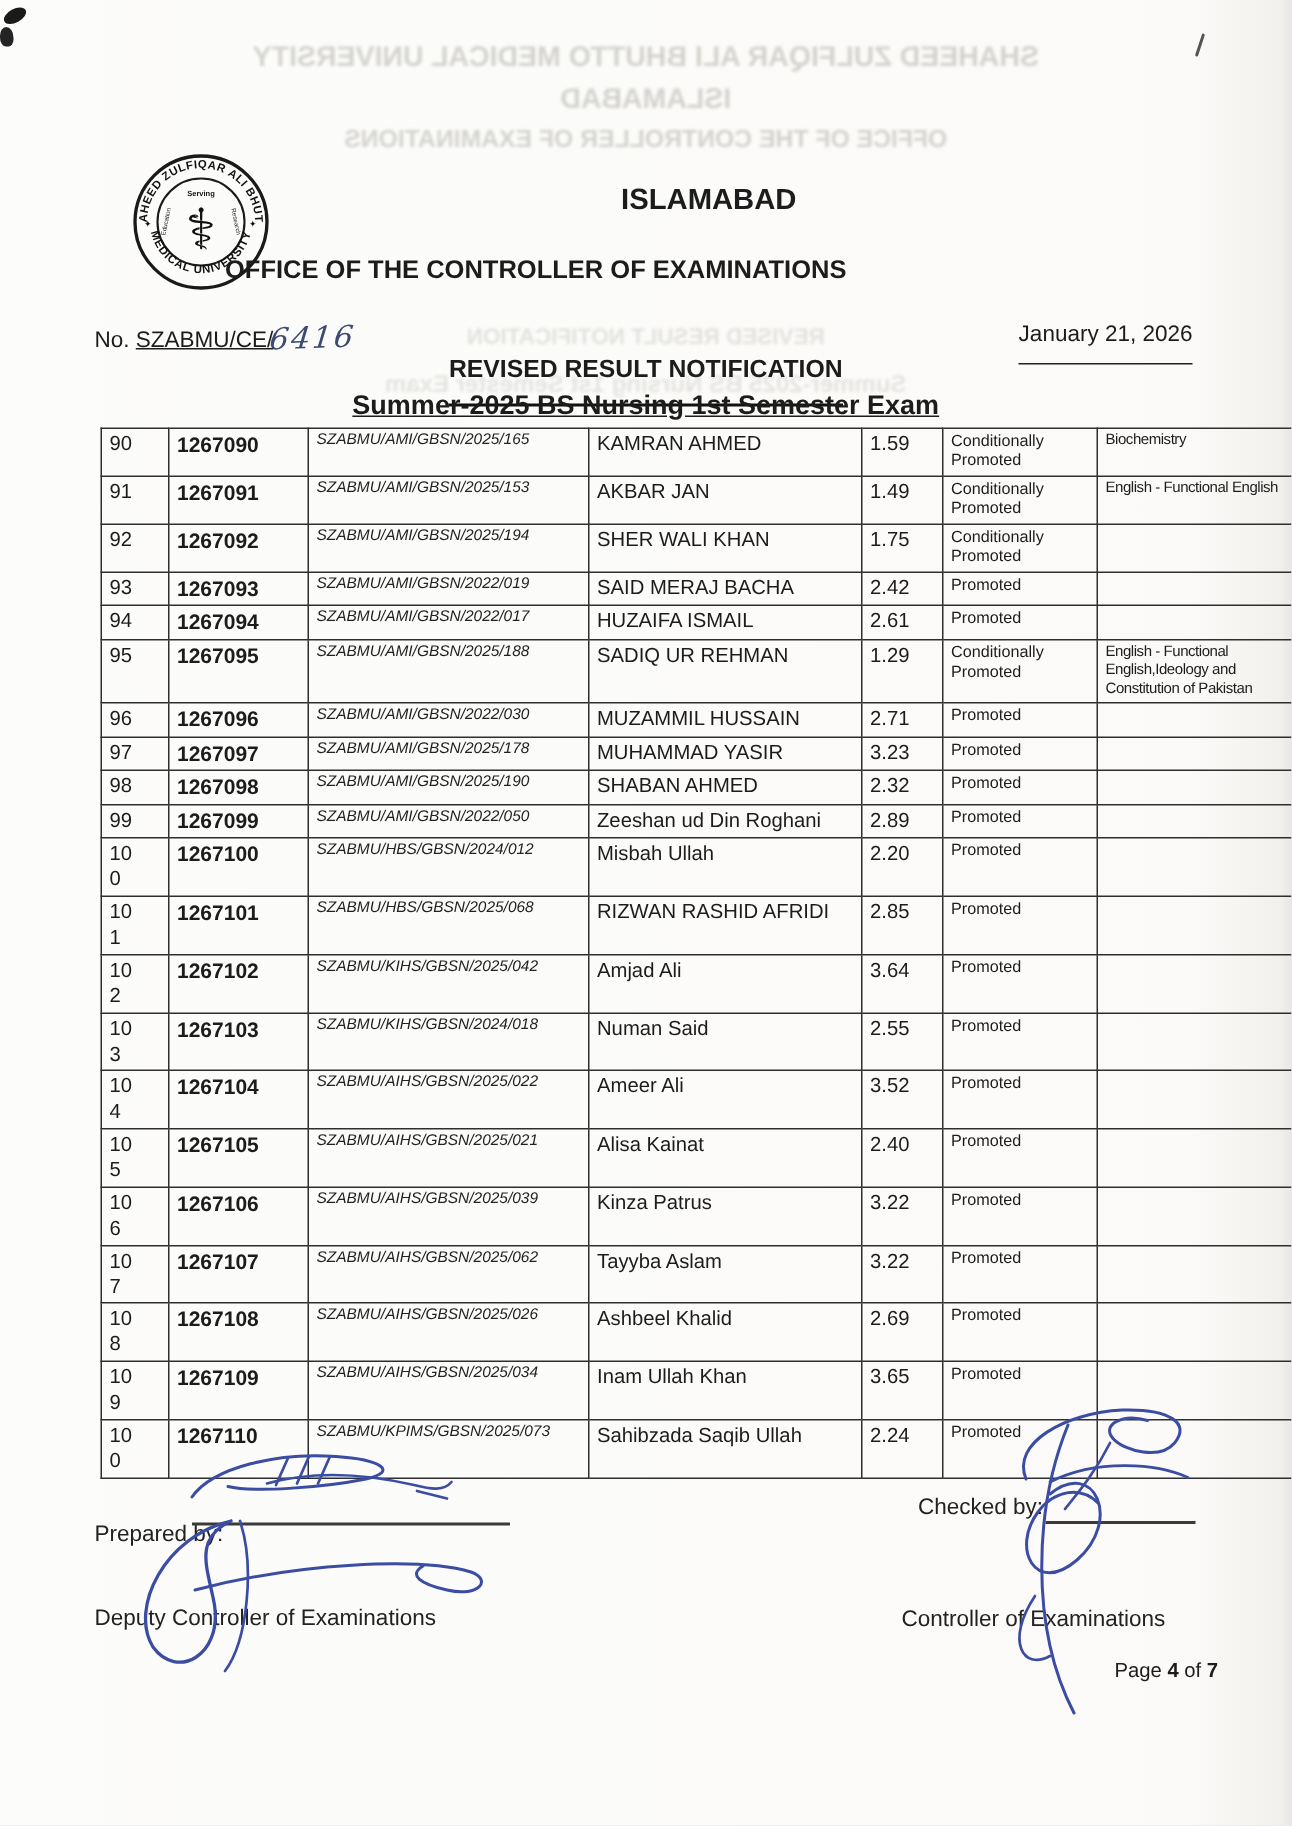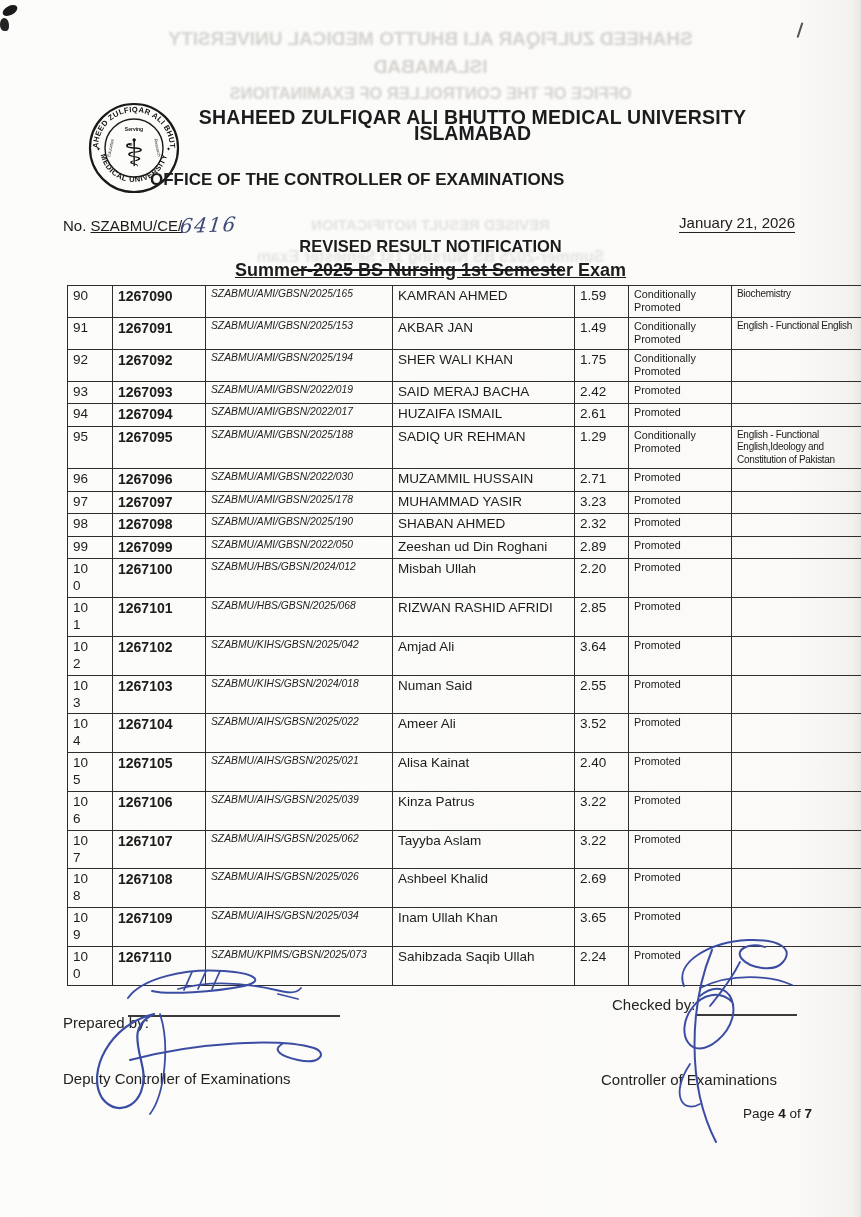--- a/index.html
+++ b/index.html
@@ -31,21 +31,21 @@
   .hdr-city{position:absolute; left:190px; top:122px; width:565px; text-align:center;
     font-weight:bold; font-size:19.5px;}
   .hdr-office{position:absolute; left:150px; top:170px; width:645px; text-align:left;
     font-weight:bold; font-size:17px;}
   .ref-line{position:absolute; left:63px; top:212px; font-size:15px;}
   .ref-underline{text-decoration:underline;}
   .ref-hand{display:inline-block; font-family:"DejaVu Serif", serif; font-style:italic;
     font-size:20px; color:#3d4a75; transform:skewX(-8deg) rotate(-2deg);
     letter-spacing:1.5px; position:relative; top:1px; left:-2px;}
   .date-line{position:absolute; right:66px; top:214px; font-size:15px;
-    border-bottom:1.6px solid #222; padding-bottom:1px;}
+    border-bottom:1.6px solid #222; padding-bottom:11px;}
   .doc-title{position:absolute; left:0; top:237px; width:100%; text-align:center;
     font-weight:bold; font-size:16.5px;}
   .doc-title span{border-bottom:2px solid #111; padding-bottom:14px;}
   .doc-subtitle{position:absolute; left:0; top:260px; width:100%; text-align:center;
     font-weight:bold; font-size:18px;text-decoration:underline;}
   
   .tbl-wrap{position:absolute; left:67px; top:285px; width:733px;}
   table.results{border-collapse:collapse; width:733px; table-layout:fixed;}
   table.results td{border:1.7px solid #2e2e2e; vertical-align:top;
     padding:2px 3px 2px 5px; line-height:1.25; overflow:hidden;}
@@ -102,21 +102,20 @@
       </text>
       <text x="46" y="41.5" text-anchor="middle" font-size="5" font-weight="bold" fill="#111" transform="translate(0,-13)">Serving</text>
       <text x="0" y="0" text-anchor="middle" font-size="4.2" fill="#222" transform="translate(24,46) rotate(-78)">Education</text>
       <text x="0" y="0" text-anchor="middle" font-size="4.2" fill="#222" transform="translate(68,46) rotate(78)">Research</text>
       <text x="46" y="64" text-anchor="middle" font-size="38" fill="#111">⚕</text>
       <text x="8" y="49" font-size="6" fill="#111">✦</text>
       <text x="78" y="49" font-size="6" fill="#111">✦</text>
     </svg>
   </div>
 
-  <div class="hdr-title">SHAHEED ZULFIQAR ALI BHUTTO MEDICAL UNIVERSITY</div>
   <div class="hdr-city">ISLAMABAD</div>
   <div class="hdr-office">OFFICE OF THE CONTROLLER OF EXAMINATIONS</div>
 
   <div class="ref-line">
     <span>No. </span><span class="ref-underline">SZABMU/CE/</span><span class="ref-hand">6416</span>
   </div>
   <div class="date-line">January 21, 2026</div>
 
   <div class="doc-title"><span>REVISED RESULT NOTIFICATION</span></div>
   <div class="doc-subtitle">Summer-2025 BS Nursing 1st Semester Exam</div>

